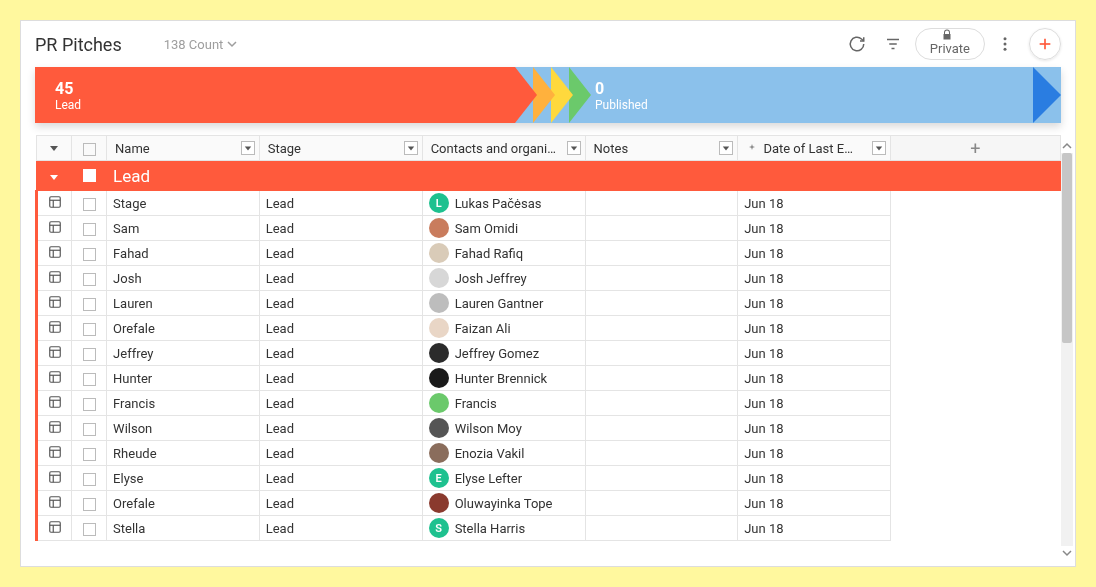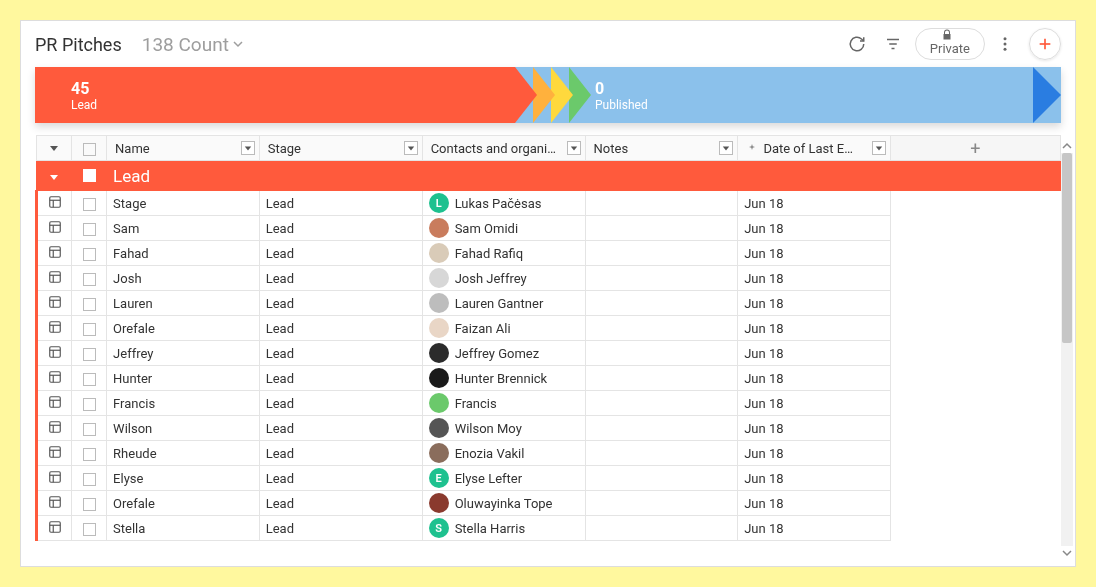--- a/index.html
+++ b/index.html
@@ -19,21 +19,21 @@
     overflow: hidden;
   }
   
   .header {
     display: flex;
     align-items: center;
     padding: 16px 14px;
     height: 46px;
   }
   .title { font-size: 18px; color: #333; margin-right: 20px; }
-  .count { color: #9e9e9e; font-size: 19px; display: flex; align-items: center; cursor: pointer; }
+  .count { color: #9e9e9e; font-size: 13px; display: flex; align-items: center; cursor: pointer; margin-left: 22px; }
   .count svg { margin-left: 4px; }
   .header-spacer { flex: 1; }
   .icon-btn {
     width: 32px; height: 32px; display: flex; align-items: center; justify-content: center;
     border-radius: 50%; cursor: pointer; color: #666; margin-left: 4px;
   }
   .private-btn {
     border: 1px solid #ddd; border-radius: 16px; height: 32px; padding: 0 14px;
     display: flex; align-items: center; color: #666; font-size: 13px; cursor: pointer;
     margin-left: 6px;
@@ -54,21 +54,21 @@
     display: flex;
     position: relative;
     box-shadow: 0 4px 8px rgba(0,0,0,0.15);
   }
   .funnel-stage {
     position: relative;
     height: 56px;
     display: flex;
     flex-direction: column;
     justify-content: center;
-    padding-left: 36px;
+    padding-left: 20px;
     color: #fff;
   }
   .funnel-stage.lead { background:#ff5a3c; width:480px; }
   .chev { position:absolute; width:0; height:0; border-top:28px solid transparent; border-bottom:28px solid transparent; }
   .chev1 { left:480px; border-left:22px solid #ff5a3c; z-index:5;}
   .chev2 { left:498px; border-left:22px solid #ffb13d; z-index:4;}
   .chev3 { left:516px; border-left:22px solid #ffd93d; z-index:3;}
   .chev4 { left:534px; border-left:22px solid #6bc96b; z-index:2;}
   .funnel-stage.published { background:#8bc1eb; flex:1; padding-left:80px; }
   .funnel-end {

